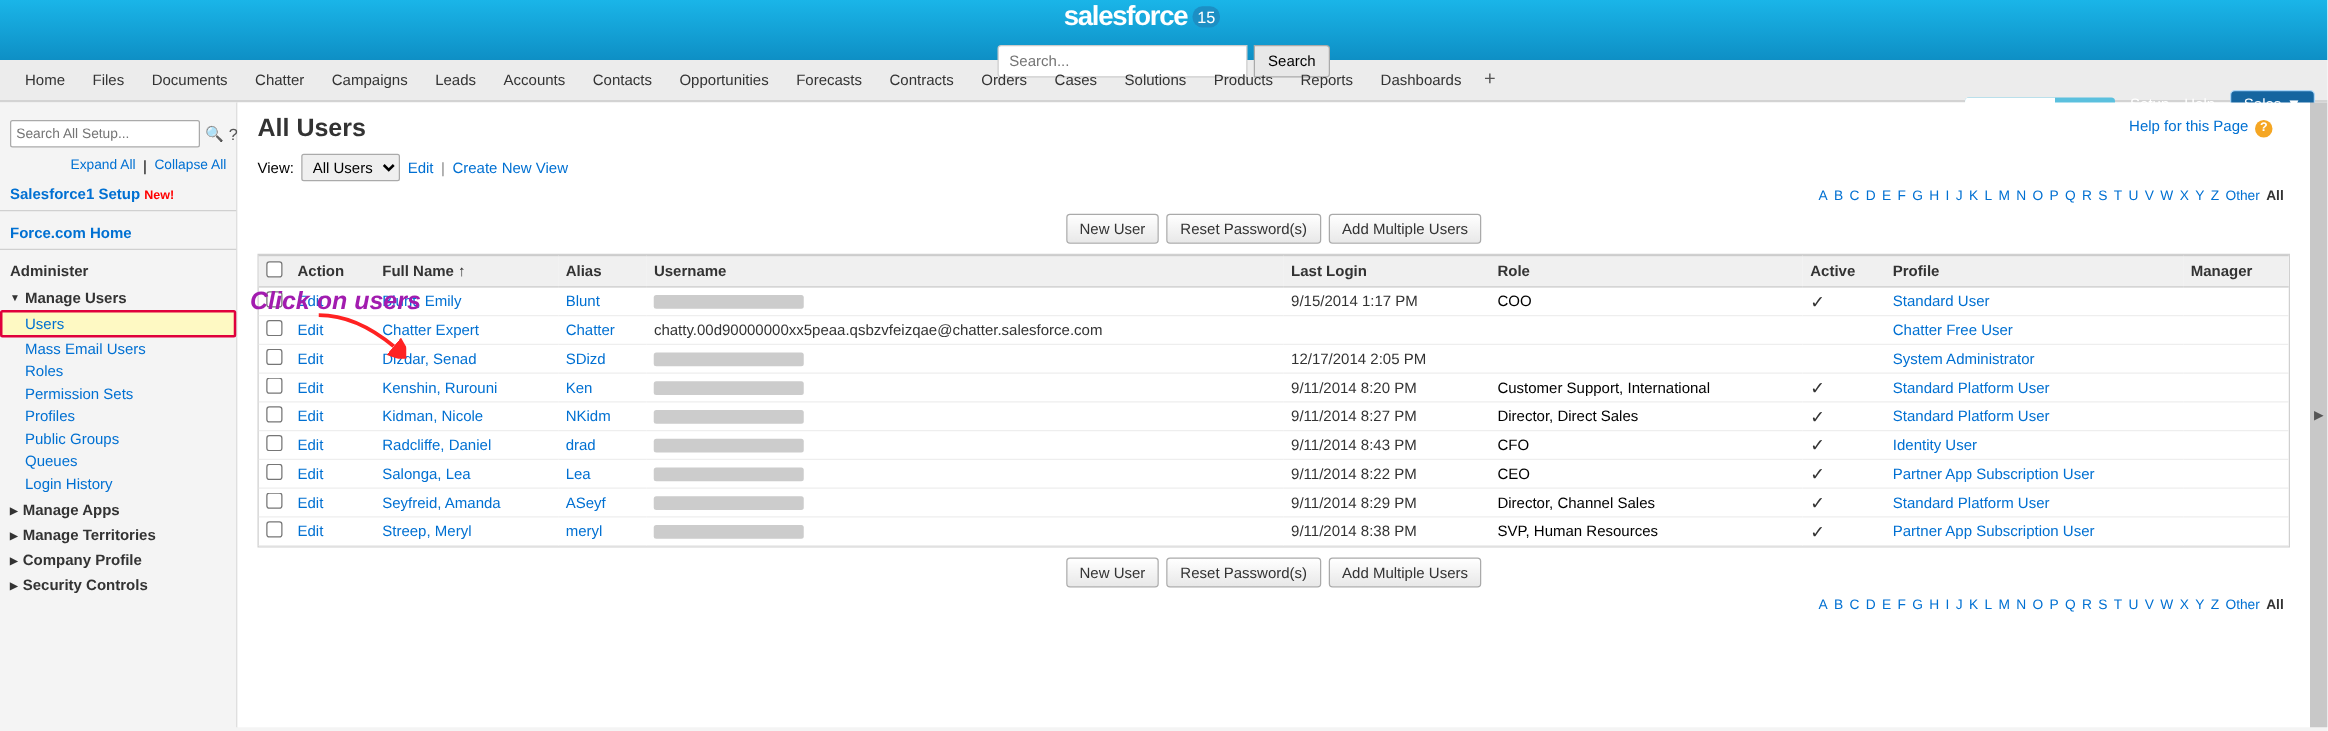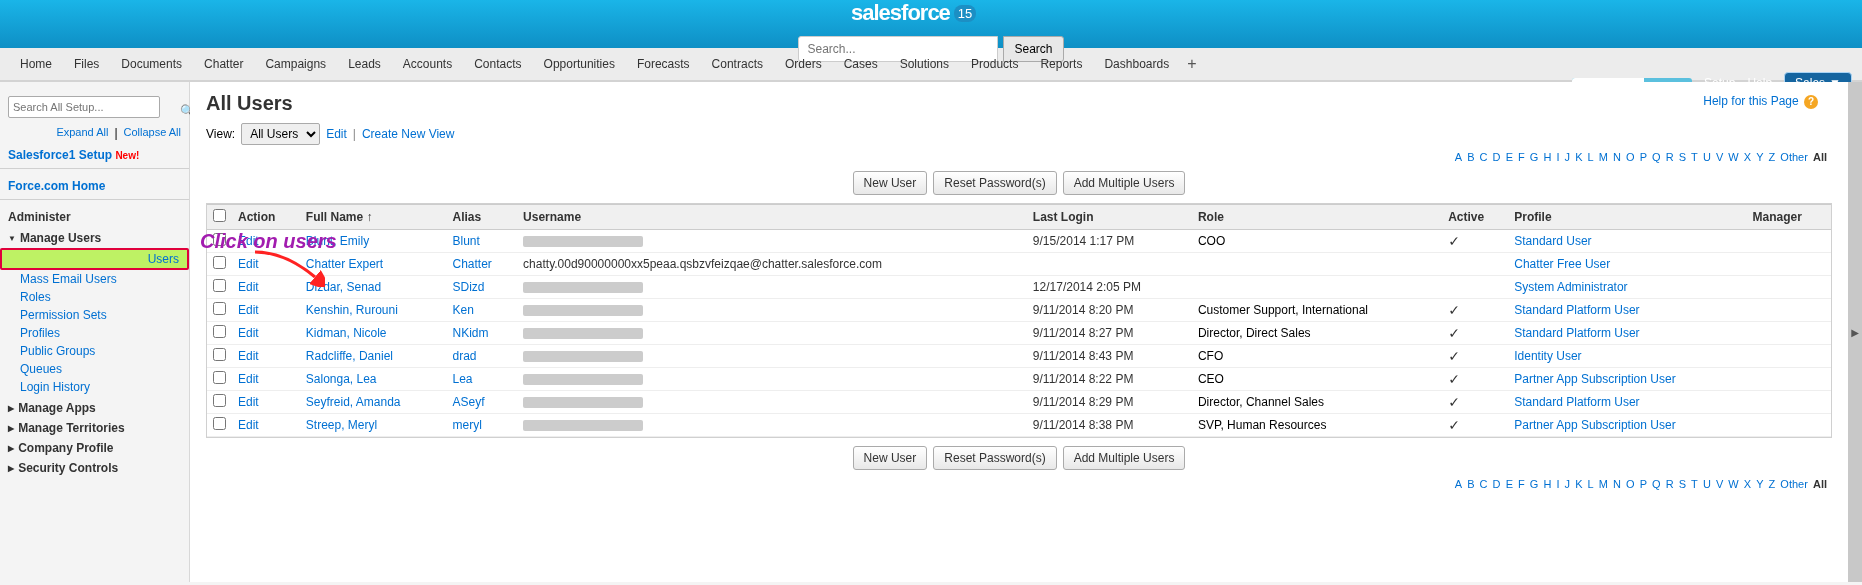--- a/index.html
+++ b/index.html
@@ -67,21 +67,21 @@
     
     .sidebar {
       width: 190px;
       min-width: 190px;
       background: #f4f4f4;
       border-right: 1px solid #d8d8d8;
       padding: 8px 0;
       font-size: 12px;
     }
     .sidebar-search {
-      display: flex; align-items: flex-end; gap: 20px; padding: 6px 8px;
+      display: flex; align-items: center; gap: 4px; padding: 6px 8px;
     }
     .sidebar-search input {
       flex: 1; height: 22px; border: 1px solid #aaa; border-radius: 2px; padding: 0 4px; font-size: 11px;
     }
     .sidebar-links {
       display: flex; justify-content: flex-end; padding: 2px 8px; gap: 6px;
     }
     .sidebar-links a { color: #0070d2; font-size: 11px; text-decoration: none; }
     .sidebar-section-title {
       color: #0070d2; font-size: 12px; font-weight: bold; padding: 6px 8px 2px 8px; cursor: pointer;
@@ -96,26 +96,25 @@
       display: flex; align-items: center; gap: 4px;
       color: #333; font-weight: bold; font-size: 12px; padding: 3px 8px;
       cursor: pointer;
     }
     .sidebar-subgroup-title .tri { font-size: 8px; }
     .sidebar-item {
       padding: 2px 8px 2px 20px; color: #0070d2; cursor: pointer;
       font-size: 12px;
     }
     .sidebar-item.active {
-      background: #bef264;
+      background: #fef9c3;
       border: 2px solid #e0003c;
       border-radius: 2px;
       color: #0070d2;
       padding: 2px 8px 2px 18px;
-      text-align: right;
     }
     .sidebar-divider { border: none; border-top: 1px solid #d0d0d0; margin: 4px 0; }
 
     
     .content {
       flex: 1;
       padding: 10px 16px;
       background: white;
       position: relative;
     }

